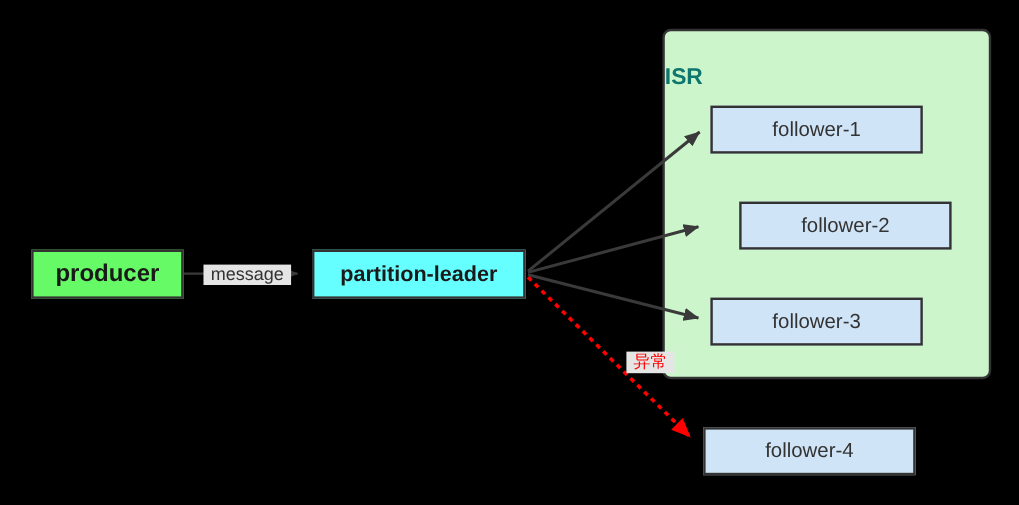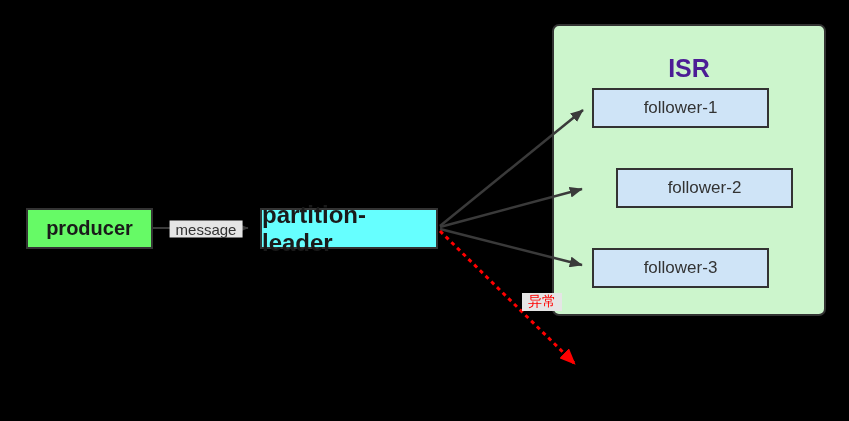--- a/index.html
+++ b/index.html
@@ -25,37 +25,37 @@
     color: #1a1a1a;
   }
   .node-producer {
     left: 26px; top: 208px; width: 127px; height: 41px;
     background: #66FA66;
     font-weight: bold; font-size: 20px;
   }
   .node-leader {
     left: 260px; top: 208px; width: 178px; height: 41px;
     background: #66FFFF;
-    font-weight: bold; font-size: 24px;
+    font-weight: bold; font-size: 18px;
   }
   .group-isr {
     position: absolute;
     left: 552px; top: 24px; width: 274px; height: 292px;
     box-sizing: border-box;
     background: #CCF5CC;
     border: 2px solid #333333;
     border-radius: 7px;
   }
   .isr-title {
     position: absolute;
     left: 0; right: 0; top: 28px;
-    text-align: center;
-    font-size: 25px;
+    text-align: left;
+    font-size: 19px;
     font-weight: bold;
-    color: #4c1d95;
+    color: #0f766e;
   }
   .node-follower {
     width: 177px; height: 40px;
     background: #CFE4F7;
     font-size: 17px;
     font-weight: normal;
     color: #333333;
   }
   .node-f1 { left: 592px; top: 88px; }
   .node-f2 { left: 592px; top: 168px; margin-left: 24px; }
@@ -123,18 +123,21 @@
   </div>
 
   <div class="node node-follower node-f2">
     <span>follower-2</span>
   </div>
 
   <div class="node node-follower node-f3">
     <span>follower-3</span>
   </div>
 
+  <div class="node node-follower node-f4">
+    <span>follower-4</span>
+  </div>
 
   <div class="edge-label label-message">message</div>
 
   <div class="edge-label label-exception">异常</div>
 
 </div>
 
 </body></html>

